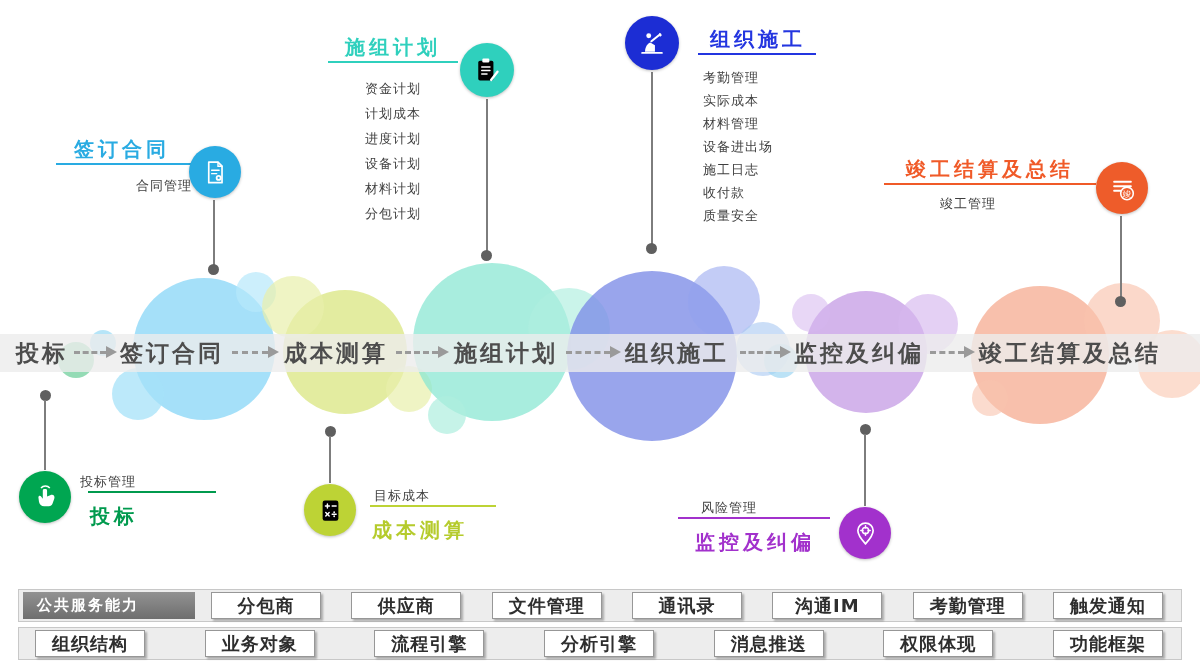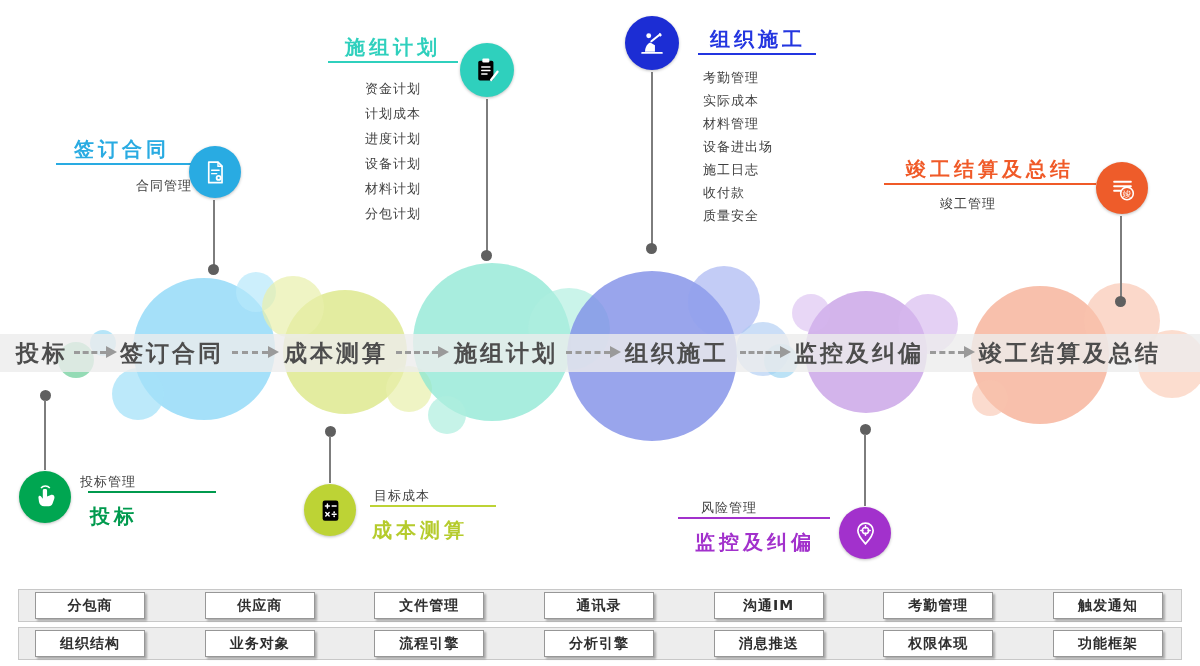--- a/index.html
+++ b/index.html
@@ -21,21 +21,21 @@
   .co-list{position:absolute;font-size:13px;color:#3f3f3f;letter-spacing:1px;line-height:23px;}
   .co-list.centered{text-align:center;}
   .co-list div{white-space:nowrap;}
   .strip{position:absolute;left:18px;width:1164px;height:33px;background:#ededed;border:1px solid #c8c8c8;
       box-sizing:border-box;display:flex;align-items:center;}
   .strip-header{width:172px;height:27px;margin-left:4px;background:linear-gradient(180deg,#929292,#6e6e6e);
       color:#fff;font-weight:700;font-size:15px;line-height:27px;padding-left:14px;box-sizing:border-box;
       letter-spacing:2px;flex:none;white-space:nowrap;}
   .strip-items{flex:1;display:flex;justify-content:space-between;padding:0 18px 0 16px;}
   .strip-item{width:108px;height:25px;background:#fff;border:1px solid #979797;
-      box-shadow:1.5px 1.5px 2px rgba(0,0,0,.28);font-size:14px;font-weight:700;color:#2e2e2e;
+      box-shadow:1.5px 1.5px 2px rgba(0,0,0,.28);font-size:18px;font-weight:700;color:#2e2e2e;
       text-align:center;line-height:25px;letter-spacing:1px;}
   svg line, svg path.s, svg circle.s{stroke:#fff;fill:none;}
 </style>
 </head>
 <body>
 
 <div class="canvas">
 
   <div class="bubble" style="left:58px;top:342px;width:36px;height:36px;background:#79d2a3;opacity:.8"></div>
   <div class="bubble" style="left:90px;top:330px;width:26px;height:26px;background:#a4dff6;opacity:.8"></div>
@@ -196,20 +196,21 @@
       <path class="s" d="M12 2.8c-3.9 0-6.8 2.9-6.8 6.6 0 4.6 6.8 11.8 6.8 11.8s6.8-7.2 6.8-11.8c0-3.7-2.9-6.6-6.8-6.6z" stroke-width="1.5"></path>
       <circle class="s" cx="12" cy="9.4" r="2.8" stroke-width="1.3"></circle>
       <line x1="12" y1="5.2" x2="12" y2="7.2" stroke-width="1.3"></line>
       <line x1="12" y1="11.6" x2="12" y2="13.6" stroke-width="1.3"></line>
       <line x1="7.8" y1="9.4" x2="9.8" y2="9.4" stroke-width="1.3"></line>
       <line x1="14.2" y1="9.4" x2="16.2" y2="9.4" stroke-width="1.3"></line>
     </svg>
   </div>
 
   <div class="strip" style="top:589px">
+    <div class="strip-header">公共服务能力</div>
     <div class="strip-items">
       <div class="strip-item">分包商</div>
       <div class="strip-item">供应商</div>
       <div class="strip-item">文件管理</div>
       <div class="strip-item">通讯录</div>
       <div class="strip-item">沟通IM</div>
       <div class="strip-item">考勤管理</div>
       <div class="strip-item">触发通知</div>
     </div>
   </div>

